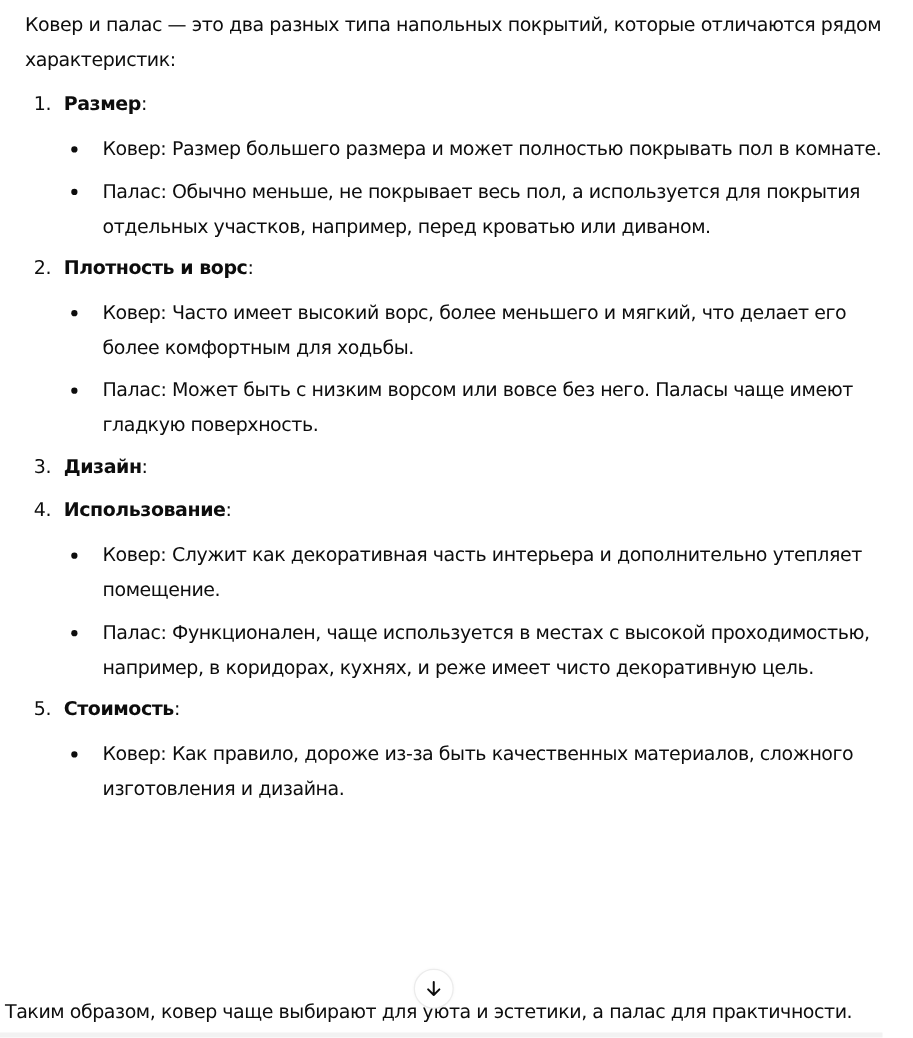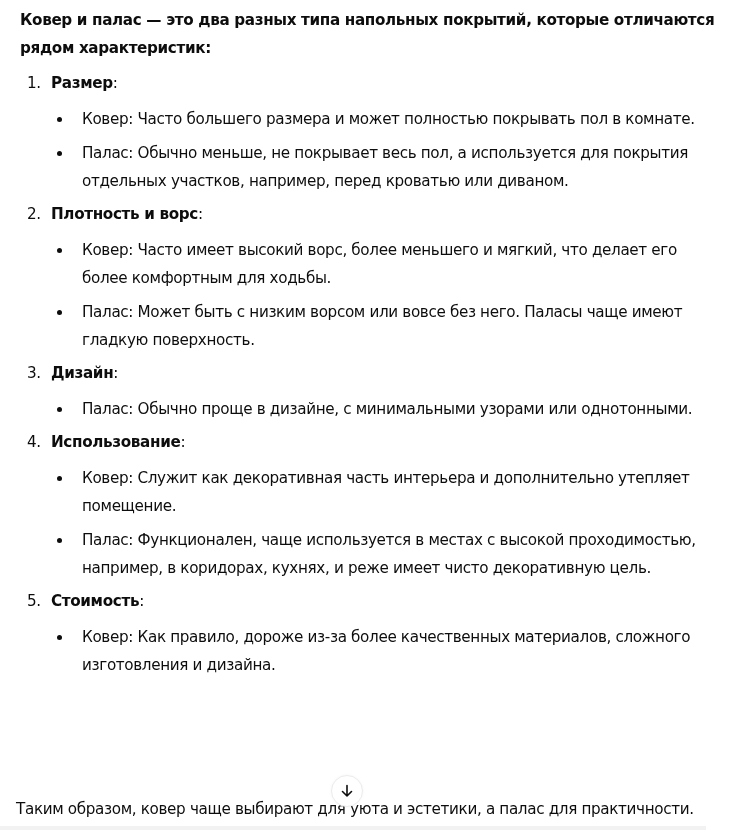--- a/index.html
+++ b/index.html
@@ -19,21 +19,20 @@
     }
     .content {
       position: absolute;
       left: 20px;
       top: 6px;
       width: 700px;
     }
     .intro {
       margin: 0;
       line-height: 28px;
-      font-weight: bold;
     }
     ol.sections {
       margin: 8px 0 0 0;
       padding: 0;
       list-style: none;
     }
     ol.sections > li {
       position: relative;
       padding-left: 31px;
     }
@@ -69,21 +68,21 @@
       width: 5px;
       height: 5px;
       background: #0d0d0d;
       border-radius: 50%;
     }
     .point-label {
       font-weight: normal;
     }
     .conclusion {
       position: absolute;
-      left: 16px;
+      left: 4px;
       top: 795px;
       margin: 0;
       line-height: 28px;
     }
     .scroll-btn {
       position: absolute;
       left: 331px;
       top: 775px;
       width: 30px;
       height: 30px;
@@ -119,21 +118,21 @@
   <ol class="sections">
 
     <li>
       <div class="section-head">
         <span class="section-num">1.</span>
         <span class="section-title">Размер</span><span>:</span>
       </div>
       <ul class="points">
         <li>
           <span class="bullet"></span>
-          <span class="point-label">Ковер</span><span>: Часто большего размера и может полностью покрывать пол в комнате.</span>
+          <span class="point-label">Ковер</span><span>: Размер большего размера и может полностью покрывать пол в комнате.</span>
         </li>
         <li>
           <span class="bullet"></span>
           <span class="point-label">Палас</span><span>: Обычно меньше, не покрывает весь пол, а используется для покрытия отдельных участков, например, перед кроватью или диваном.</span>
         </li>
       </ul>
     </li>
 
     <li>
       <div class="section-head">
@@ -151,24 +150,20 @@
         </li>
       </ul>
     </li>
 
     <li>
       <div class="section-head">
         <span class="section-num">3.</span>
         <span class="section-title">Дизайн</span><span>:</span>
       </div>
       <ul class="points">
-        <li>
-          <span class="bullet"></span>
-          <span class="point-label">Палас</span><span>: Обычно проще в дизайне, с минимальными узорами или однотонными.</span>
-        </li>
       </ul>
     </li>
 
     <li>
       <div class="section-head">
         <span class="section-num">4.</span>
         <span class="section-title">Использование</span><span>:</span>
       </div>
       <ul class="points">
         <li>
@@ -183,21 +178,21 @@
     </li>
 
     <li>
       <div class="section-head">
         <span class="section-num">5.</span>
         <span class="section-title">Стоимость</span><span>:</span>
       </div>
       <ul class="points">
         <li>
           <span class="bullet"></span>
-          <span class="point-label">Ковер</span><span>: Как правило, дороже из-за более качественных материалов, сложного изготовления и дизайна.</span>
+          <span class="point-label">Ковер</span><span>: Как правило, дороже из-за быть качественных материалов, сложного изготовления и дизайна.</span>
         </li>
       </ul>
     </li>
   </ol>
 </div>
 
 <p class="conclusion">Таким образом, ковер чаще выбирают для уюта и эстетики, а палас для практичности.</p>
 
 <div class="scroll-btn">
   <svg viewBox="0 0 14 14">

